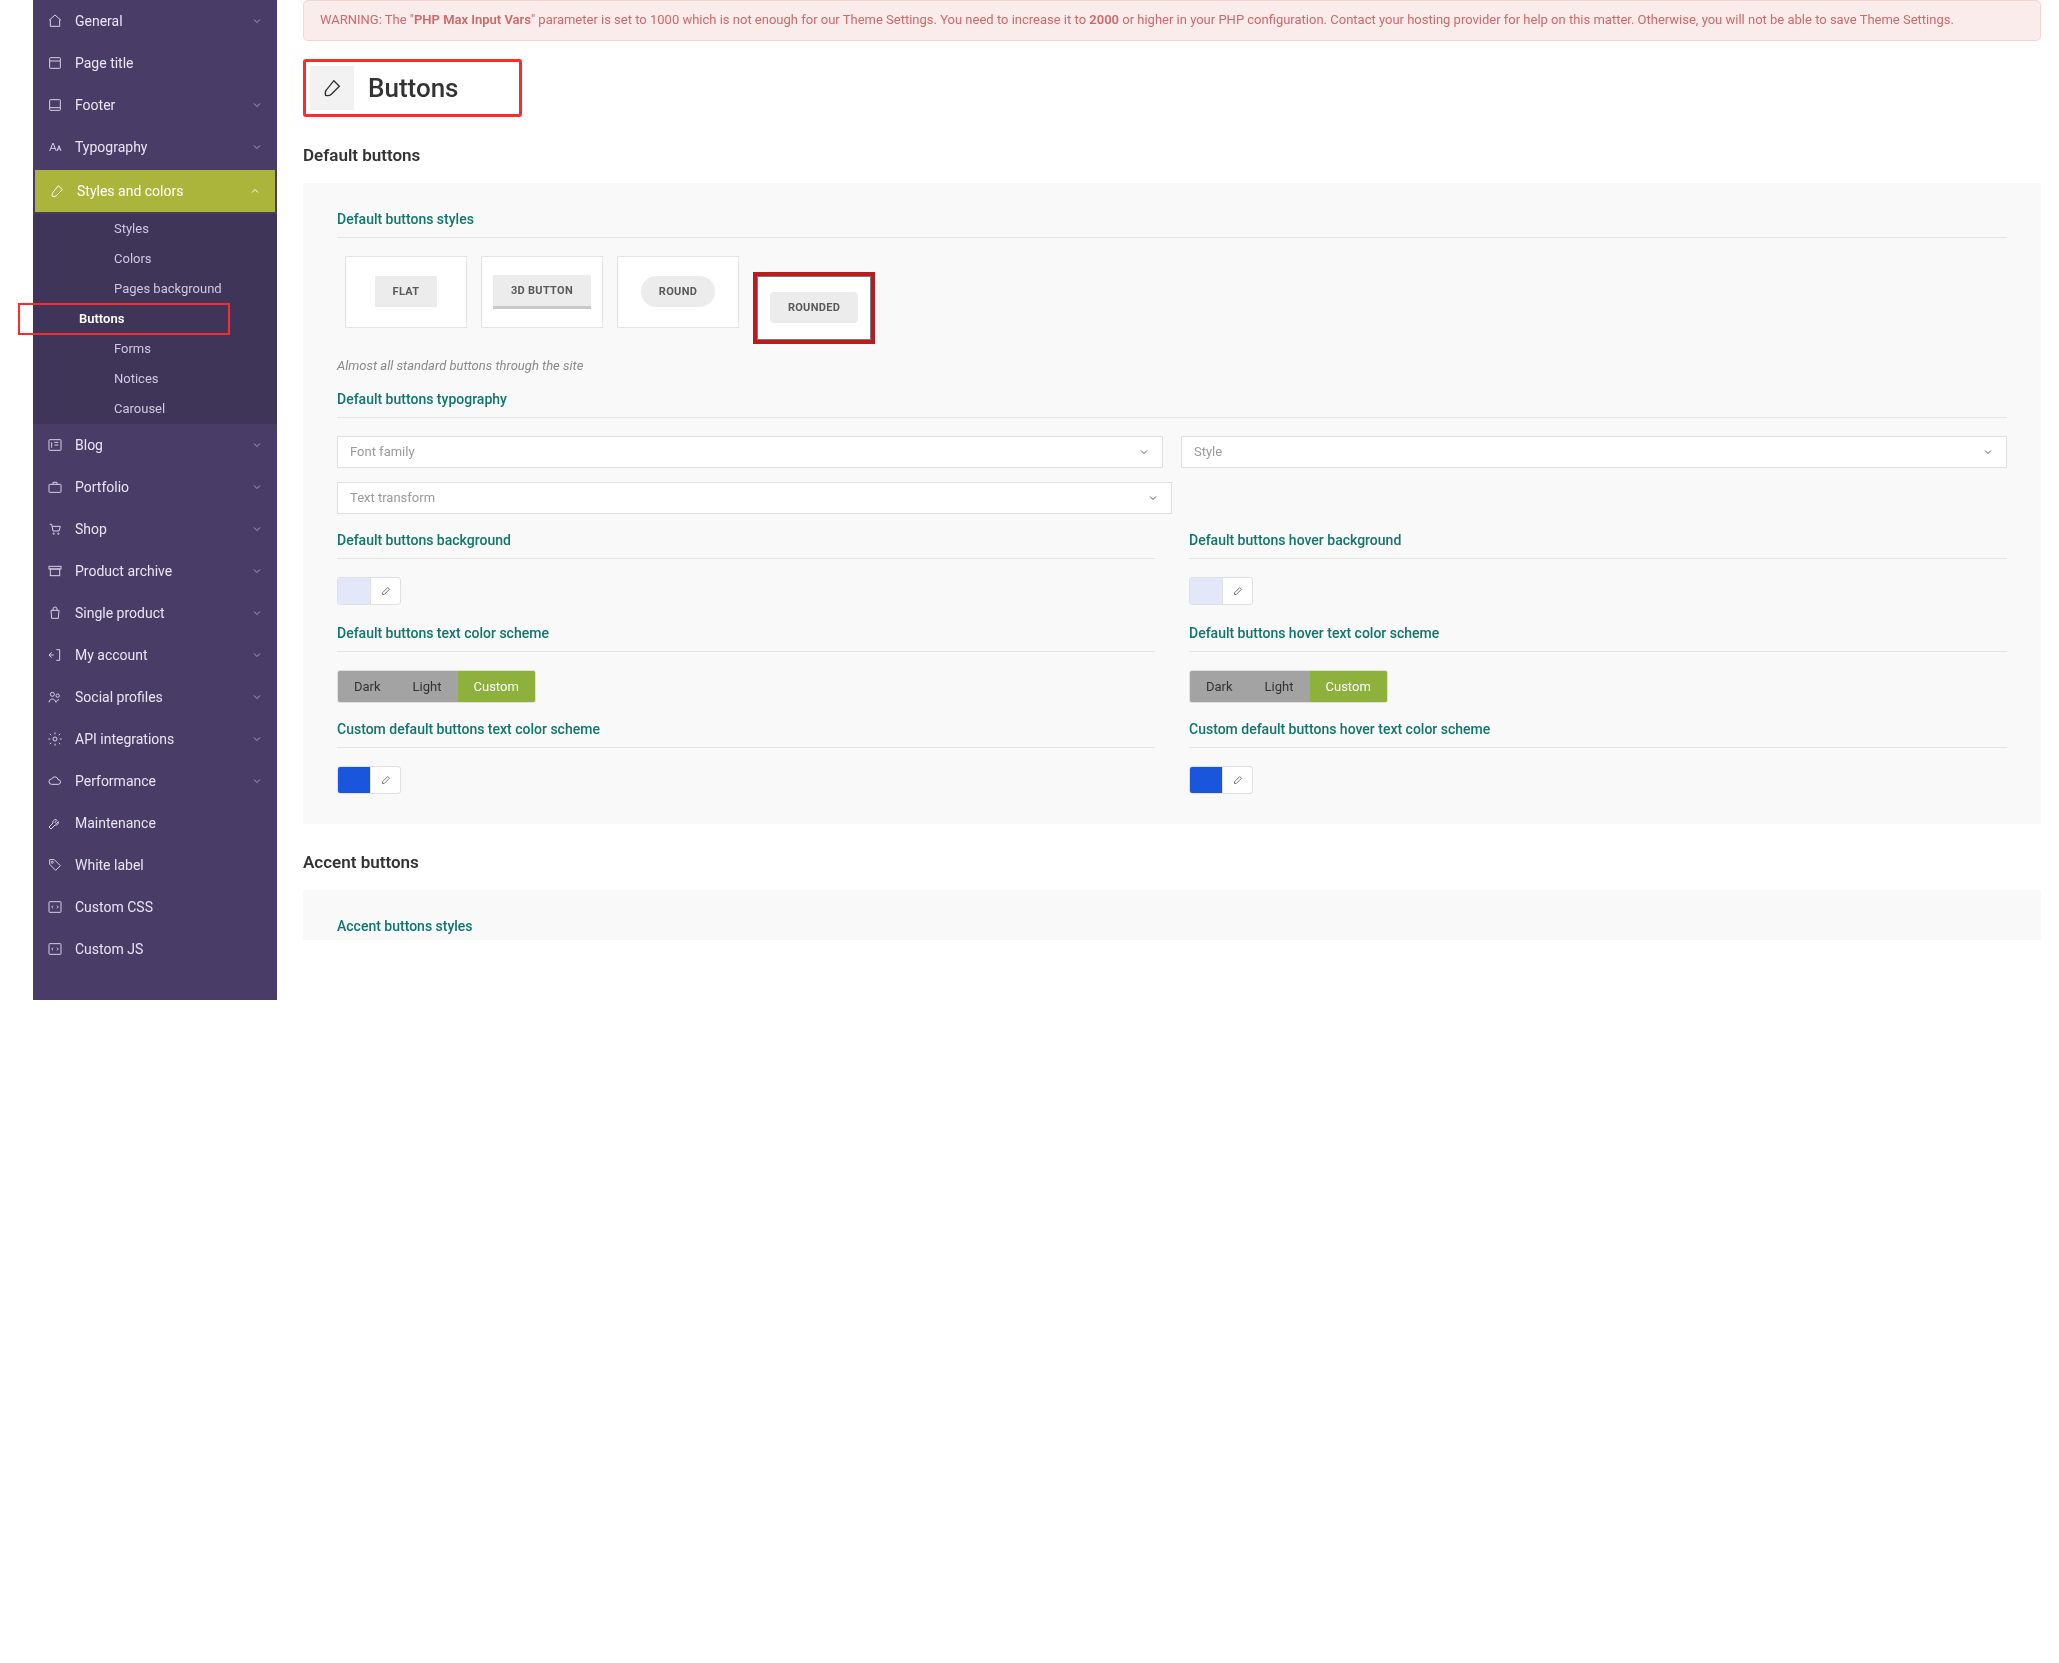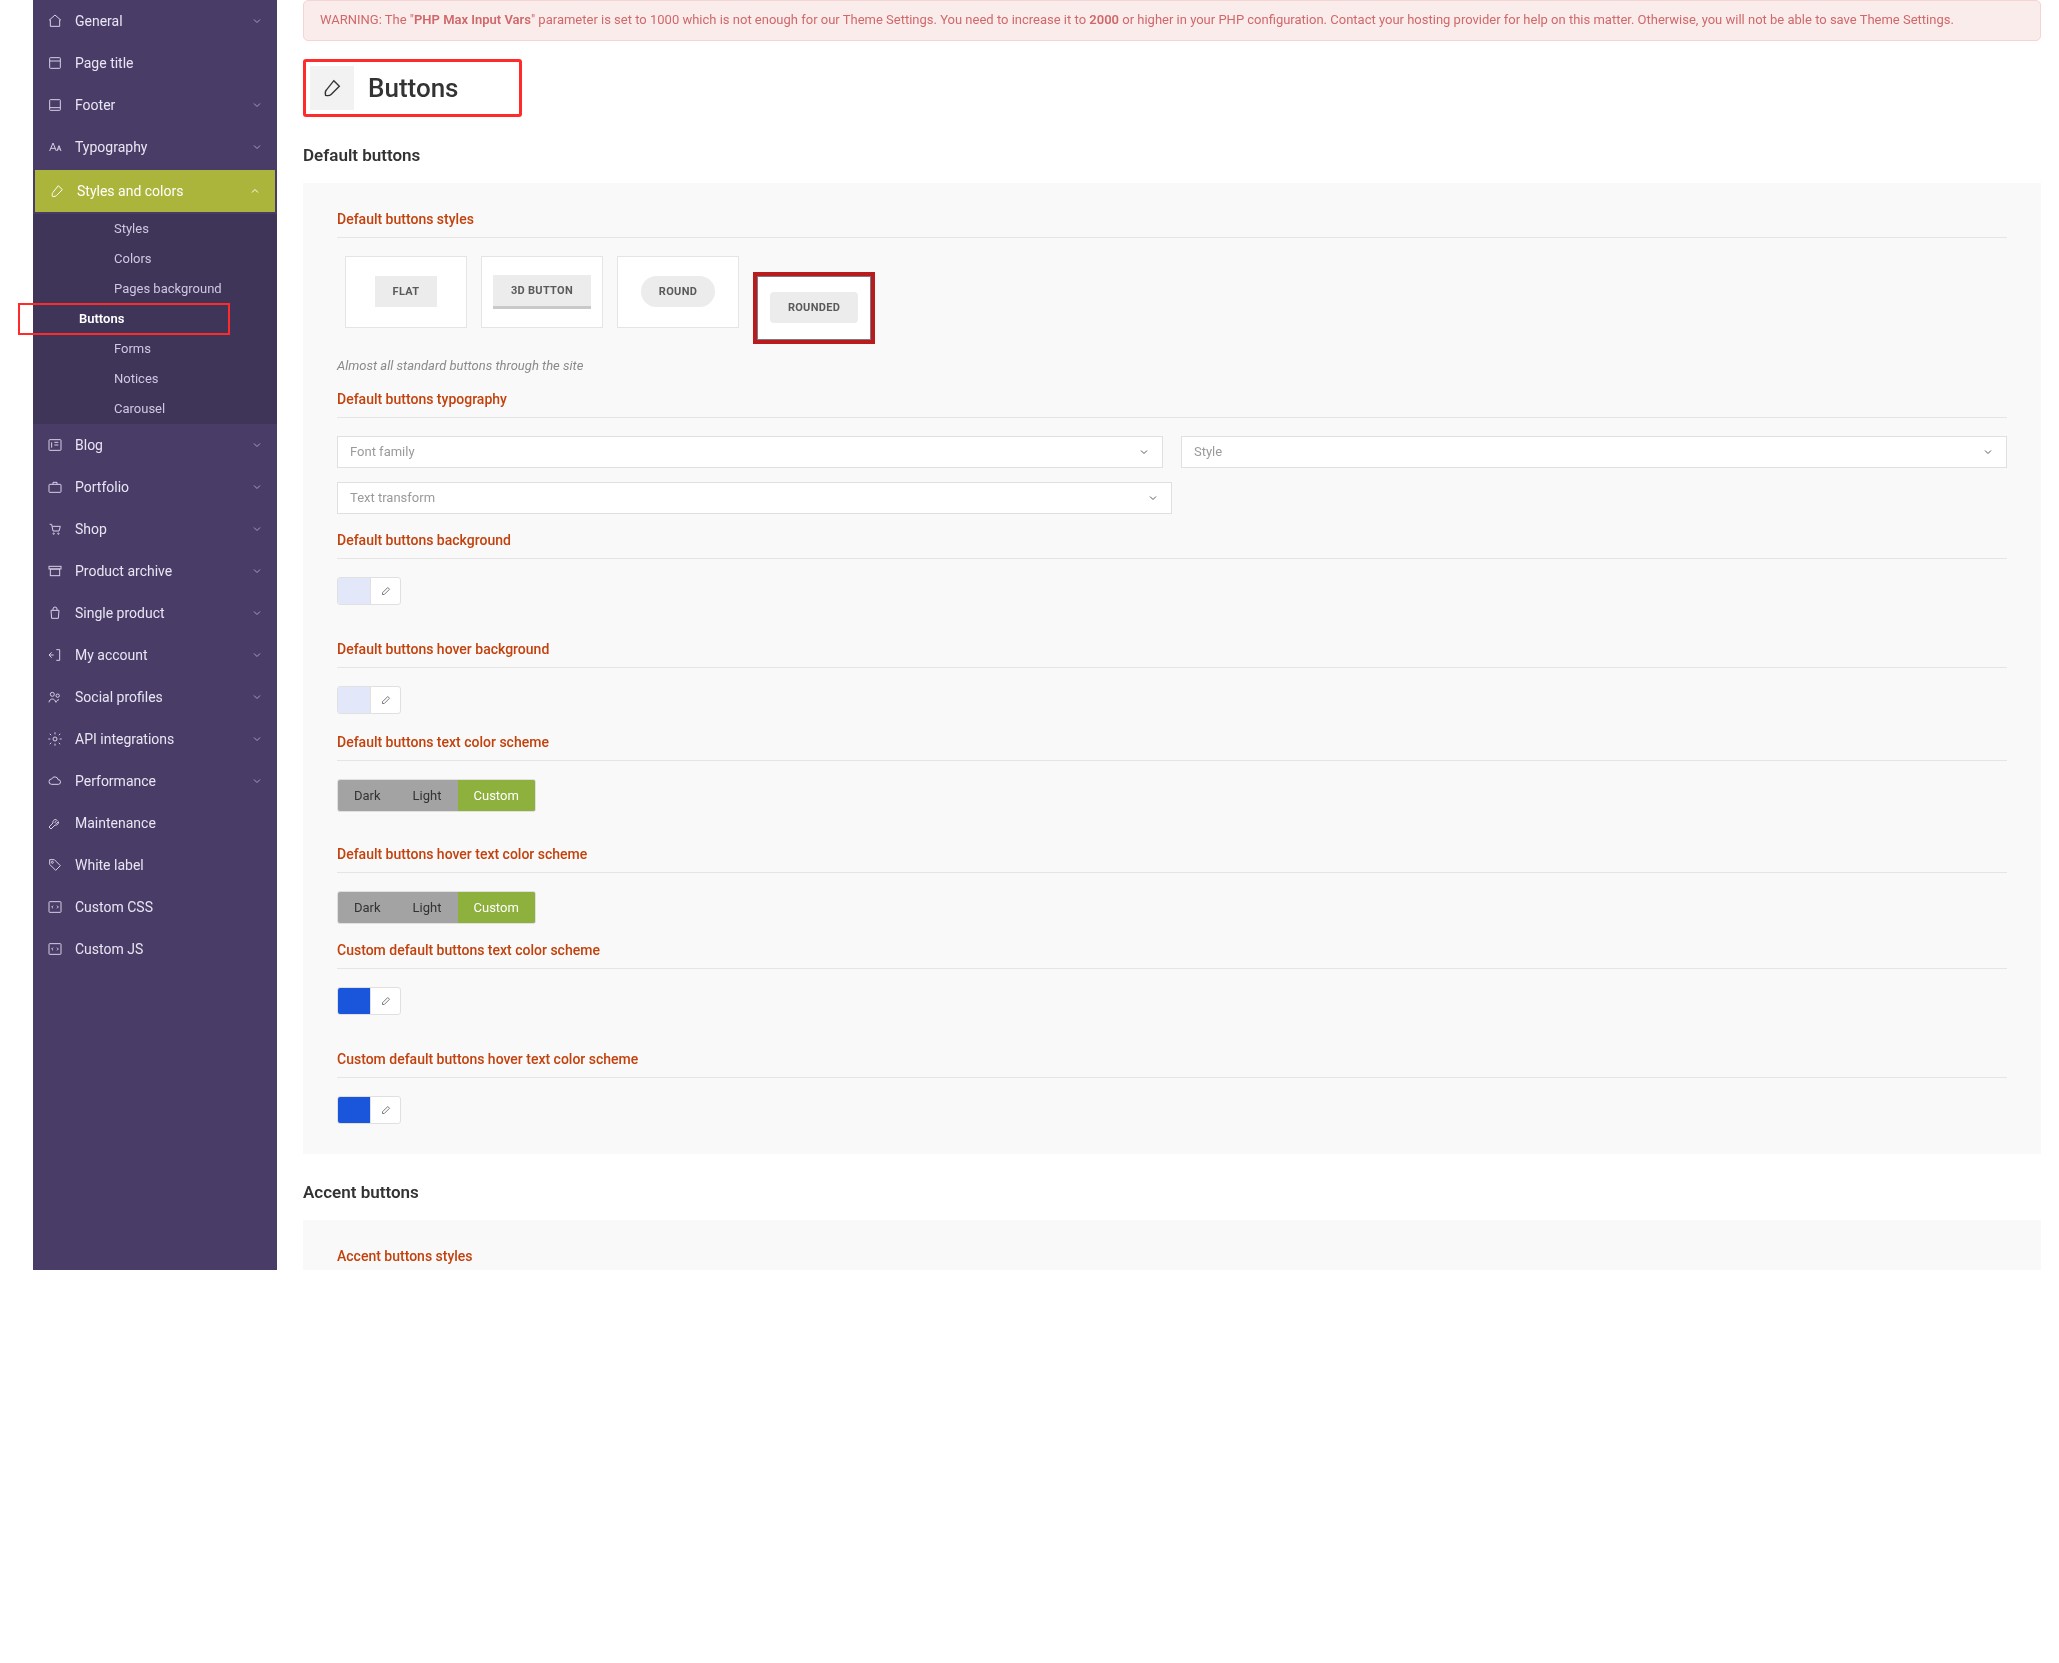--- a/index.html
+++ b/index.html
@@ -113,25 +113,25 @@
     color: #333;
     margin-top: 28px;
   }
   .panel {
     background: #f9f9f9;
     margin-top: 18px;
     margin-right: 18px;
     padding: 28px 34px;
   }
   .panel .field-group { margin-bottom: 18px; }
-  .row2 { display: flex; gap: 34px; flex-direction: column; }
+  .row2 { display: flex; gap: 34px; }
   .row2 > .col { flex: 1; }
   .field-label {
     font-size: 14px;
-    color: #c2410c;
+    color: #0f766e;
     font-weight: 500;
     padding-bottom: 10px;
     border-bottom: 1px solid #e5e5e5;
     margin-bottom: 18px;
   }
   .field-hint {
     font-style: italic;
     color: #8a8a8a;
     font-size: 13px;
     margin-top: 14px;

